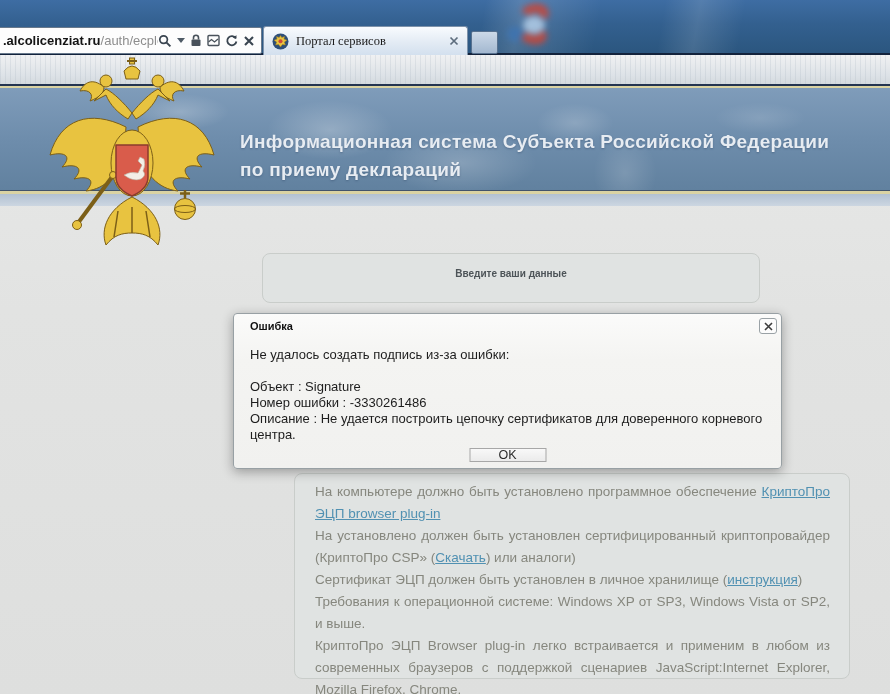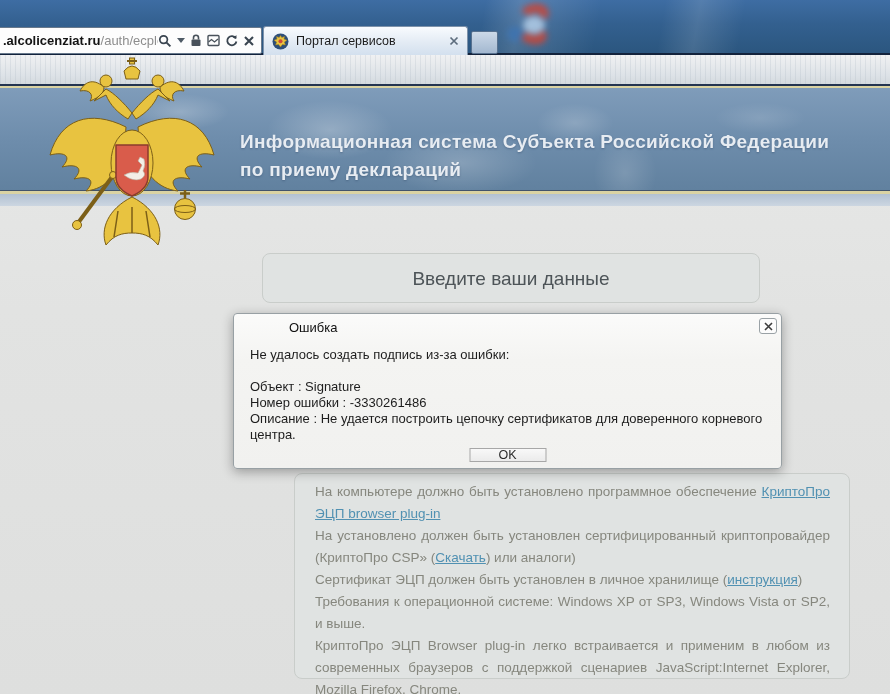--- a/index.html
+++ b/index.html
@@ -44,21 +44,21 @@
   .omni-icons svg { display:block; }
   .caret-down {
     width:0; height:0; border-left:4px solid transparent; border-right:4px solid transparent;
     border-top:5px solid #4f5b66;
   }
 
   .tab {
     position:absolute; left:263px; top:26px; width:205px; height:29px;
     background:linear-gradient(180deg,#f8fbfe 0%, #e3ebf4 55%, #d3e0ee 100%);
     border:1px solid #7d92aa; border-bottom:none; border-radius:3px 3px 0 0;
-    display:flex; align-items:center; padding:0 8px;
+    display:flex; align-items:center; padding:0 8px;font-family:Liberation Serif, serif;
   }
   .tab-title { flex:1; font-size:12.5px; color:#1c1c1c; margin-left:7px; white-space:nowrap; overflow:hidden; }
   .favicon { width:17px; height:17px; flex:0 0 auto; }
   .newtab {
     position:absolute; left:471px; top:31px; width:27px; height:23px;
     background:linear-gradient(180deg,#ccd9e8,#a3b8d0);
     border:1px solid #57718f; border-radius:2px;
   }
 
   
@@ -96,40 +96,40 @@
     text-shadow:0 1px 2px rgba(35,55,85,.35);
   }
 
   .eagle { position:absolute; left:44px; top:2px; width:176px; height:194px; z-index:5; }
 
   
   .login-header-box {
     position:absolute; left:262px; top:198px; width:498px; height:50px;
     background:#e0e3e2; border:1px solid #c9cdca; border-radius:8px;
     text-align:center; padding-top:14px;
-    font-size:19px; font-weight:normal; color:#4d5458;
+    font-size:10px; font-weight:bold; color:#4d5458;
   }
   .instructions-box {
     position:absolute; left:262px; top:418px; width:556px; height:206px;
     background:#e0e3e2; border:1px solid #c9cdca; border-radius:8px;
     padding:7px 19px 14px 20px;
     font-size:13.5px; line-height:22px; color:#86877e; text-align:justify;margin-left:32px;
   }
   .instructions-box p { margin:0; }
   .instructions-box a { color:#5191b2; text-decoration:underline; cursor:pointer; }
 
   
   .dialog {
     position:absolute; left:233px; top:258px; width:549px; height:156px; z-index:10;
     background:linear-gradient(180deg,#fbfbfa 0%, #f4f4f2 30%, #f1f1ef 100%);
     border:1px solid #98a0a4; border-radius:4px;
     box-shadow:0 3px 12px rgba(0,0,0,.32);
     font-size:13px; color:#1d1d1d;
   }
-  .dialog-title { position:absolute; left:16px; top:6px; font-weight:normal; font-size:13px; color:#101010;margin-left:39px; }
+  .dialog-title { position:absolute; left:16px; top:6px; font-weight:bold; font-size:11px; color:#101010; }
   .dialog-close {
     position:absolute; right:4px; top:4px; width:18px; height:16px;
     background:#fcfcfc; border:1px solid #9aa2a6; border-radius:3px;
     display:flex; align-items:center; justify-content:center; cursor:pointer;
   }
   .dialog-message { position:absolute; left:16px; top:33px; }
   .dialog-details { position:absolute; left:16px; top:65px; line-height:16px; }
   .dialog-ok {
     position:absolute; left:50%; transform:translateX(-50%); bottom:6px;
     width:77px; height:14px;

